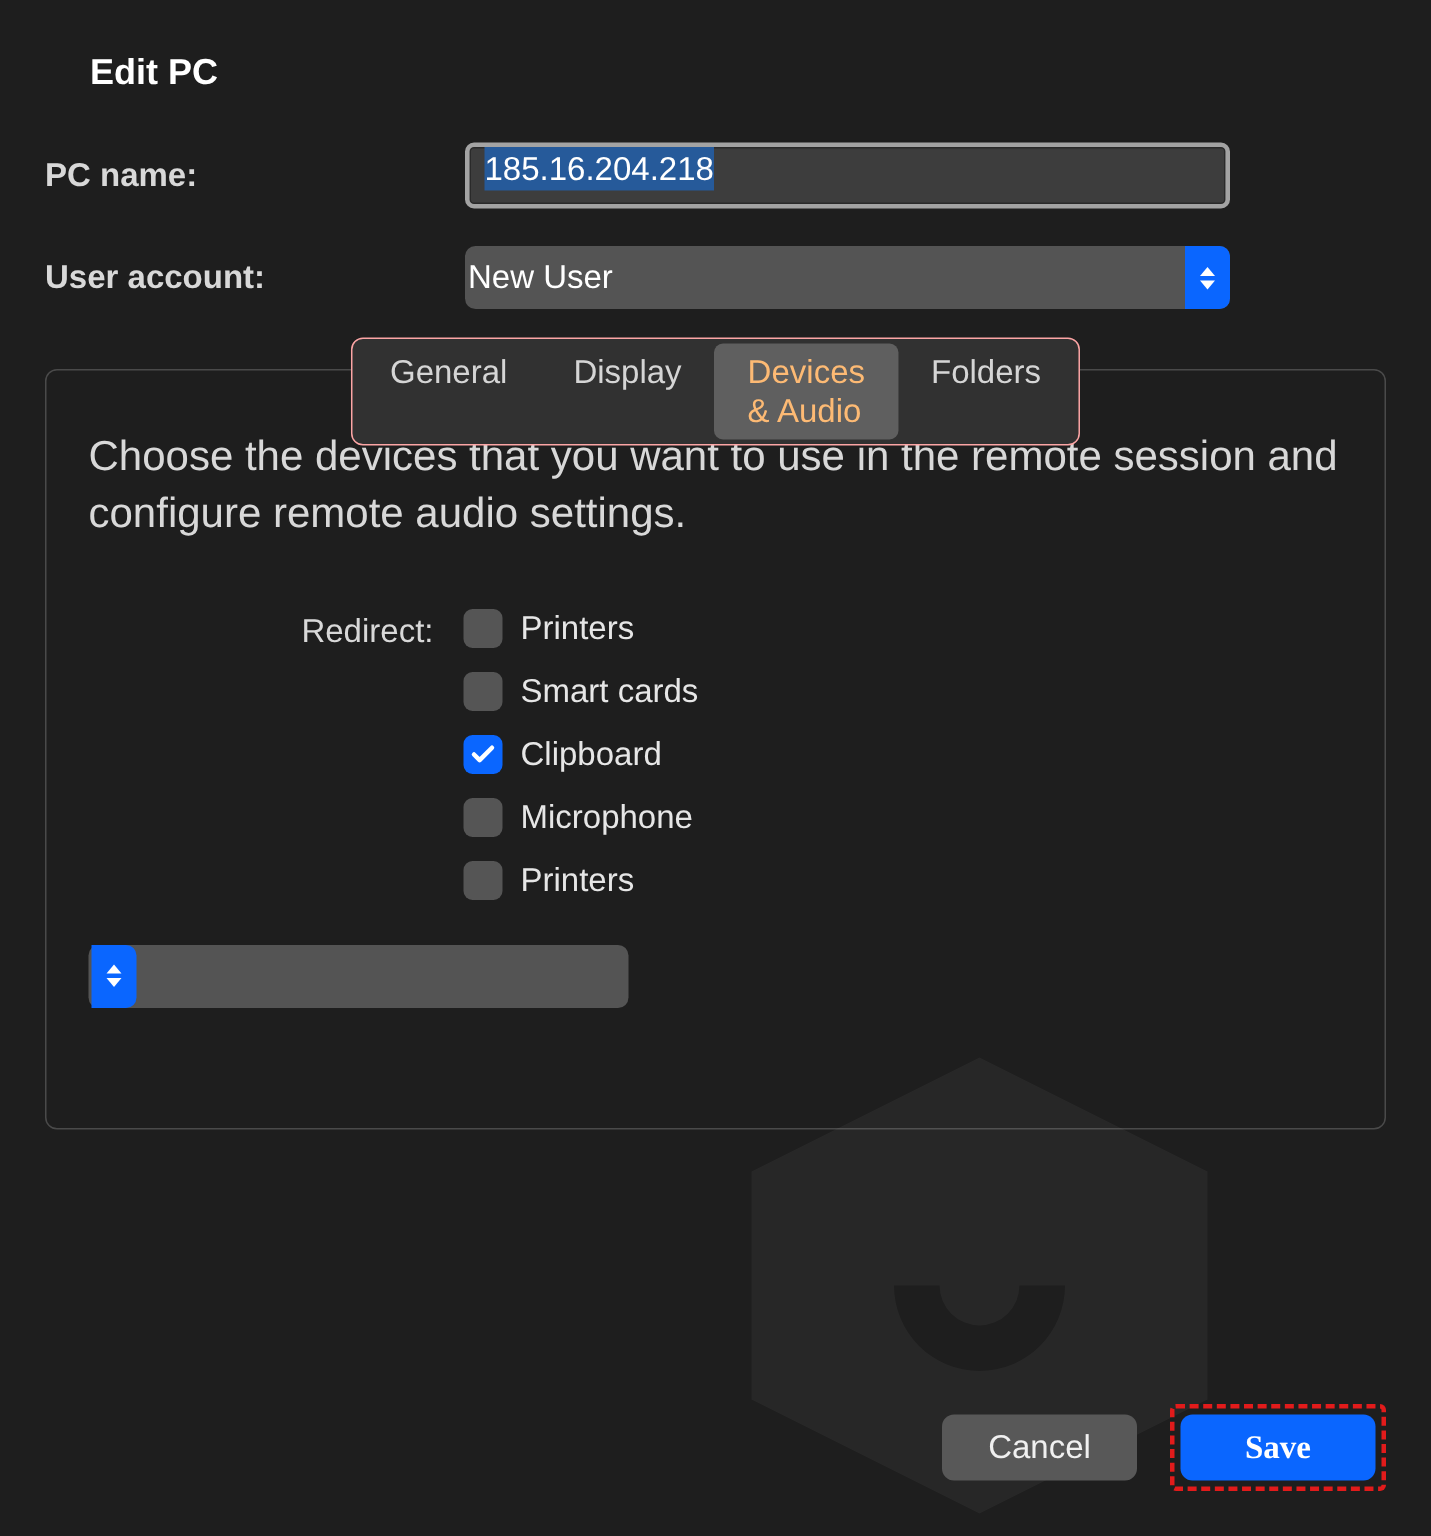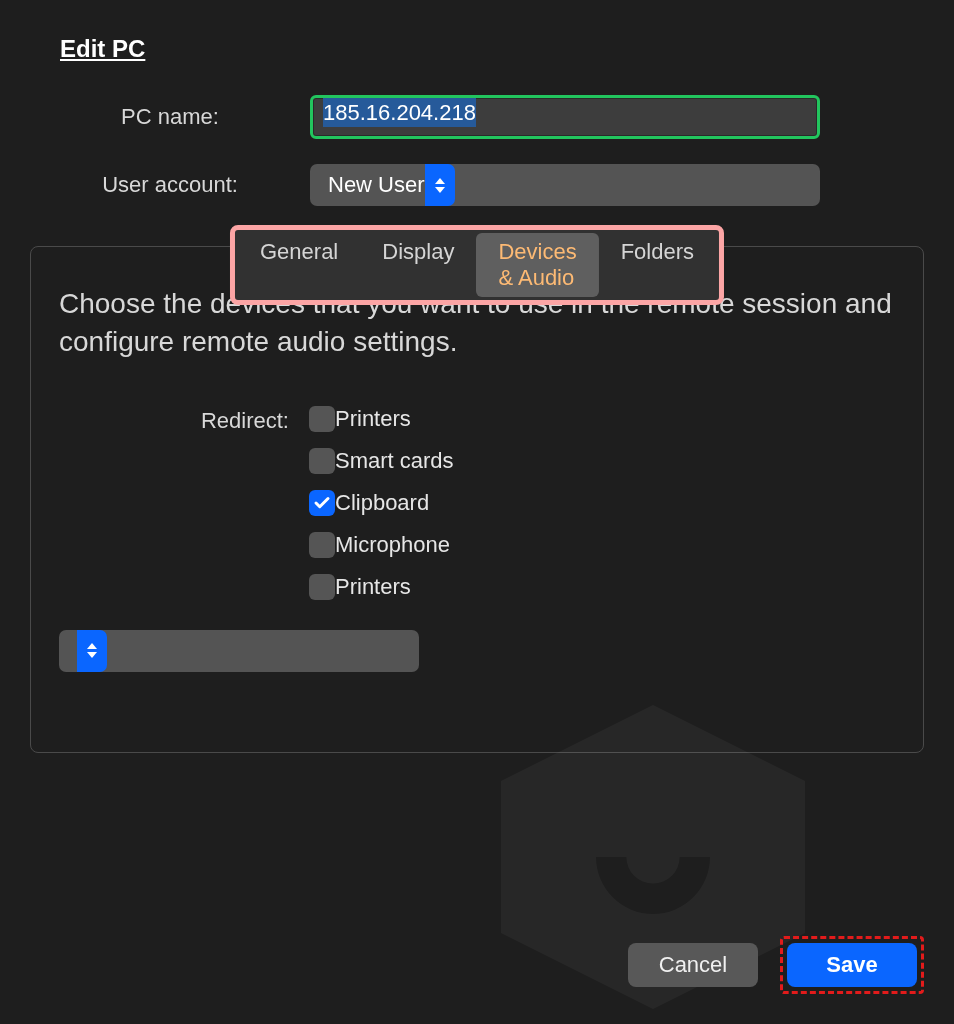--- a/index.html
+++ b/index.html
@@ -10,57 +10,57 @@
     color: #e6e6e6;
     font-size: 22px;
     padding: 30px 30px 20px 30px;
     position: relative;
   }
   .dialog-title {
     font-size: 24px;
     font-weight: 700;
     color: #ffffff;
     margin: 5px 0 32px 30px;
-    text-decoration: underline;
   }
   .form-row {
     display: flex;
     align-items: center;
     margin-bottom: 25px;
   }
   .form-label {
     width: 280px;
-    text-align: center;
+    text-align: left;
     padding-right: 0;
     color: #d8d8d8;
     font-size: 22px;
+    font-weight: bold;
   }
   .text-input {
     flex: 0 0 510px;
     height: 44px;
     background: #3d3d3d;
-    border: 3px solid #22c55e;
+    border: 3px solid #a3a3a3;
     border-radius: 6px;
     color: #ffffff;
     font-size: 22px;
     padding: 2px 10px;
     outline: none;
     box-shadow: 0 0 0 1px rgba(0,0,0,.3) inset;
   }
   .selection { background: #265a9a; }
   .text-input span { padding: 2px 0; }
   .select {
     flex: 0 0 510px;
     height: 42px;
     background: #545454;
     border-radius: 7px;
     display: flex;
     align-items: center;
-    justify-content: flex-start;
-    padding-left: 18px;
+    justify-content: space-between;
+    padding-left: 2px;
     color: #ffffff;
     font-size: 22px;
     position: relative;
   }
   .select-small { flex: 0 0 360px; }
   .select-arrows {
     width: 30px;
     height: 100%;
     background: #0a66ff;
     border-radius: 0 7px 7px 0;
@@ -86,21 +86,21 @@
     border-radius: 8px;
     padding: 38px 28px 50px 28px;
     position: relative;
   }
   .tab-bar {
     position: absolute;
     top: -22px;
     left: 50%;
     transform: translateX(-50%);
     background: #313131;
-    border: 5px solid #fca5a5;
+    border: 1px solid #fca5a5;
     border-radius: 8px;
     display: flex;
     padding: 3px;
   }
   .tab {
     padding: 6px 22px;
     color: #d5d5d5;
     font-size: 22px;
     border-radius: 6px;
     cursor: default;
@@ -129,20 +129,21 @@
     padding-top: 2px;
   }
   .check-list {
     display: flex;
     flex-direction: column;
     gap: 16px;
   }
   .check-item {
     display: flex;
     align-items: center;
+    gap: 12px;
   }
   .checkbox {
     width: 26px; height: 26px;
     border-radius: 6px;
     background: #555;
     display: flex;
     align-items: center;
     justify-content: center;
   }
   .checkbox.checked {
@@ -174,20 +175,21 @@
     padding: 0 26px;
     cursor: default;
   }
   .btn-cancel { background: #585858; color: #f0f0f0; }
   .btn-save   { background: #0a66ff; color: #ffffff; font-weight: 600; }
 
   .save-highlight {
     border: 3px dashed #e21b1b;
     border-radius: 4px;
     padding: 4px;
+    font-family: Liberation Serif, serif;
   }
 
   
   .watermark {
     position: absolute;
     right: 80px;
     top: 420px;
     width: 380px;
     height: 380px;
     opacity: 0.04;

